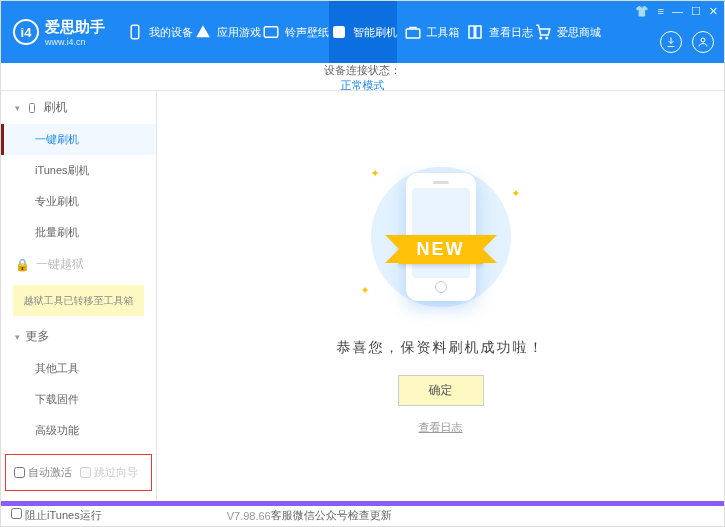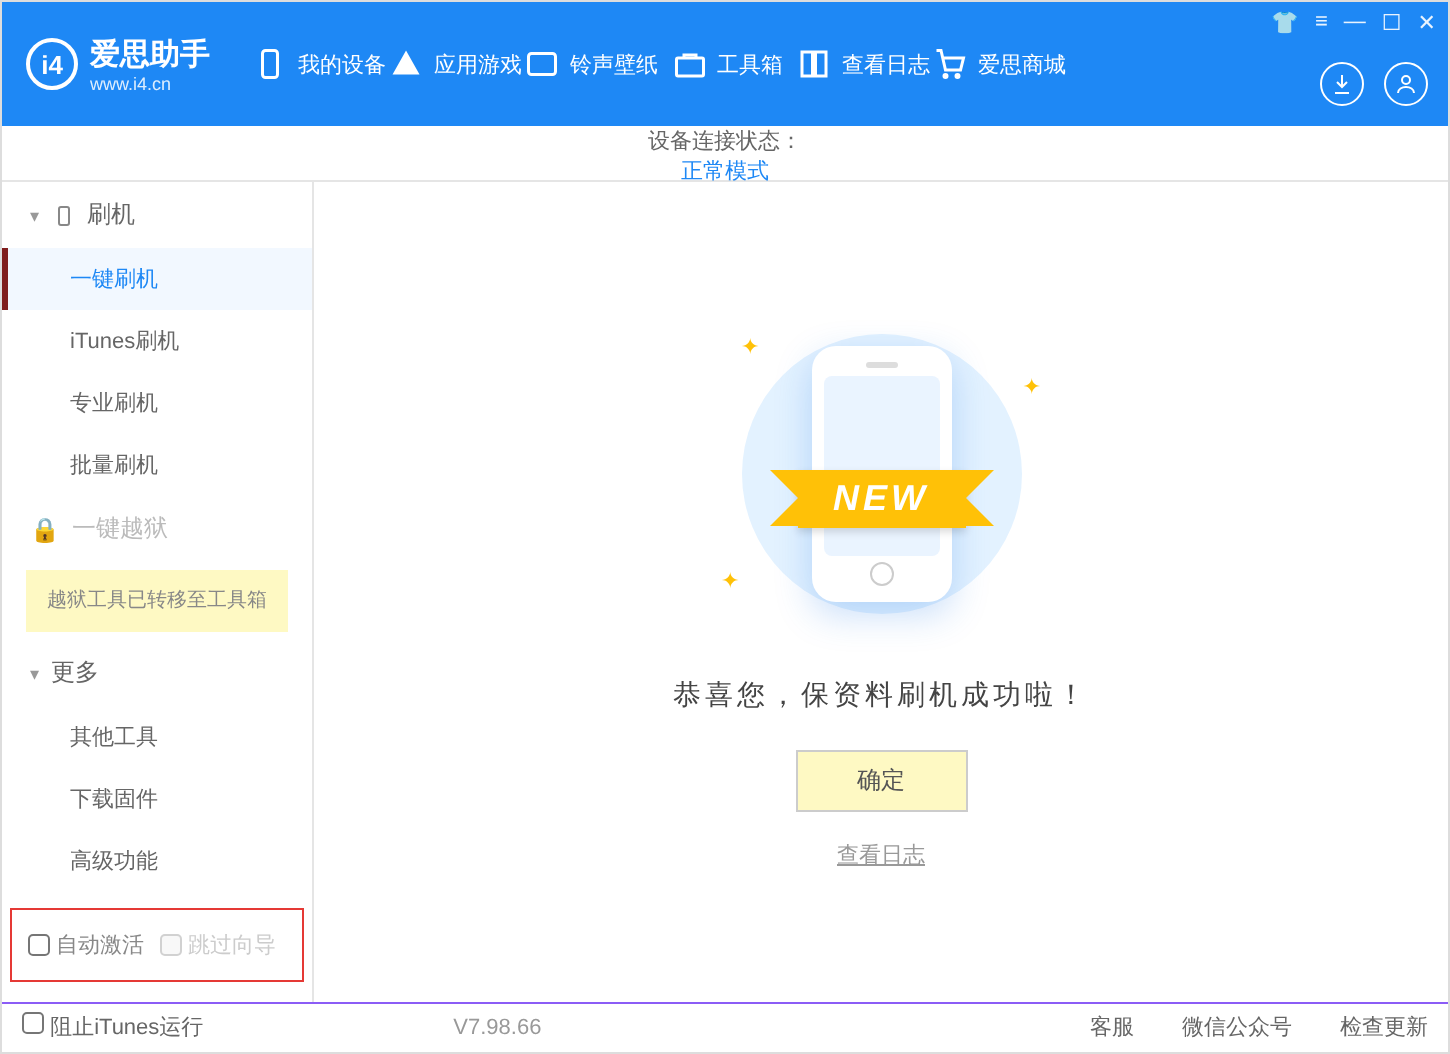--- a/index.html
+++ b/index.html
@@ -29,31 +29,31 @@
 .lock-icon { color: #bbb; }
 .checks { border: 1.5px solid #e53935; margin: 8px 4px; padding: 10px 8px; display: flex; gap: 8px; font-size: 11px; color: #888; }
 .checks label { display: flex; align-items: center; gap: 3px; }
 .checks .disabled { color: #ccc; }
 .main { flex: 1; display: flex; flex-direction: column; align-items: center; justify-content: center; }
 .illust { position: relative; width: 180px; height: 160px; display: flex; align-items: center; justify-content: center; }
 .circle-bg { width: 140px; height: 140px; border-radius: 50%; background: #e3f2ff; position: absolute; }
 .phone { width: 70px; height: 128px; background: #fff; border-radius: 12px; box-shadow: 0 6px 18px rgba(30,120,230,0.25); position: relative; z-index: 2; display: flex; flex-direction: column; align-items: center; justify-content: space-between; padding: 8px 6px; }
 .phone-screen { width: 100%; height: 90px; background: #eaf4ff; border-radius: 4px; }
 .phone-btn { width: 12px; height: 12px; border: 1px solid #ccc; border-radius: 50%; }
-.ribbon { position: absolute; z-index: 3; background: #ffc107; color: #fff; font-weight: bold; font-style: italic; padding: 4px 18px; font-size: 18px; letter-spacing: 2px; transform: translateY(12px); box-shadow: 0 2px 4px rgba(0,0,0,0.15); }
+.ribbon { position: absolute; z-index: 3; background: #ffc107; color: #fff; font-weight: bold; padding: 4px 18px; font-size: 18px; letter-spacing: 2px; transform: translateY(12px); box-shadow: 0 2px 4px rgba(0,0,0,0.15); }
 .ribbon::before, .ribbon::after { content: ""; position: absolute; top: 0; border: 14px solid #ffc107; }
 .ribbon::before { left: -14px; border-left-color: transparent; }
 .ribbon::after { right: -14px; border-right-color: transparent; }
 .sparkle { position: absolute; font-size: 11px; color: #ffc107; }
 .success-text { margin-top: 22px; font-size: 14px; color: #444; letter-spacing: 2px; }
 .ok-btn { margin-top: 18px; padding: 6px 30px; border: 1px solid #ccc; background: #fef9c3; font-size: 12px; color: #555; cursor: pointer; }
 .log-link { margin-top: 14px; font-size: 11px; color: #999; cursor: pointer; text-decoration: underline; }
-.footer { height: 24px; border-top: 1px solid #8b5cf6; display: flex; align-items: center; font-size: 11px; color: #666; padding: 0 10px; justify-content: space-between; }
+.footer { height: 24px; border-top: 5px solid #8b5cf6; display: flex; align-items: center; font-size: 11px; color: #666; padding: 0 10px; }
 .footer-left { display: flex; align-items: center; gap: 5px; }
-.footer-right { display: flex; gap: 24px; }
+.footer-right { display: flex; gap: 0; }
 .footer-right span { cursor: pointer; }
 input[type=checkbox] { width: 11px; height: 11px; }
 </style>
 </head>
 <body>
 
 <div class="header">
   <div class="logo-block">
     <div class="logo-circle">i4</div>
     <div>
@@ -78,20 +78,28 @@
         </div>
         <span>应用游戏</span>
       </div>
     <div class="nav-item">
         <div class="nav-icon">
           <svg width="18" height="18" viewBox="0 0 24 24" fill="none" stroke="#fff" stroke-width="2">
             <rect x="3" y="5" width="18" height="14" rx="2"></rect>
           </svg>
         </div>
         <span>铃声壁纸</span>
+      </div>
+    <div class="nav-item active">
+        <div class="nav-icon">
+          <svg width="18" height="18" viewBox="0 0 24 24" fill="#fff">
+            <rect x="4" y="4" width="16" height="16" rx="3"></rect>
+          </svg>
+        </div>
+        <span>智能刷机</span>
       </div>
     <div class="nav-item">
         <div class="nav-icon">
           <svg width="18" height="18" viewBox="0 0 24 24" fill="none" stroke="#fff" stroke-width="2">
             <rect x="3" y="8" width="18" height="12" rx="1"></rect>
             <path d="M8 8V6h8v2"></path>
           </svg>
         </div>
         <span>工具箱</span>
       </div>

